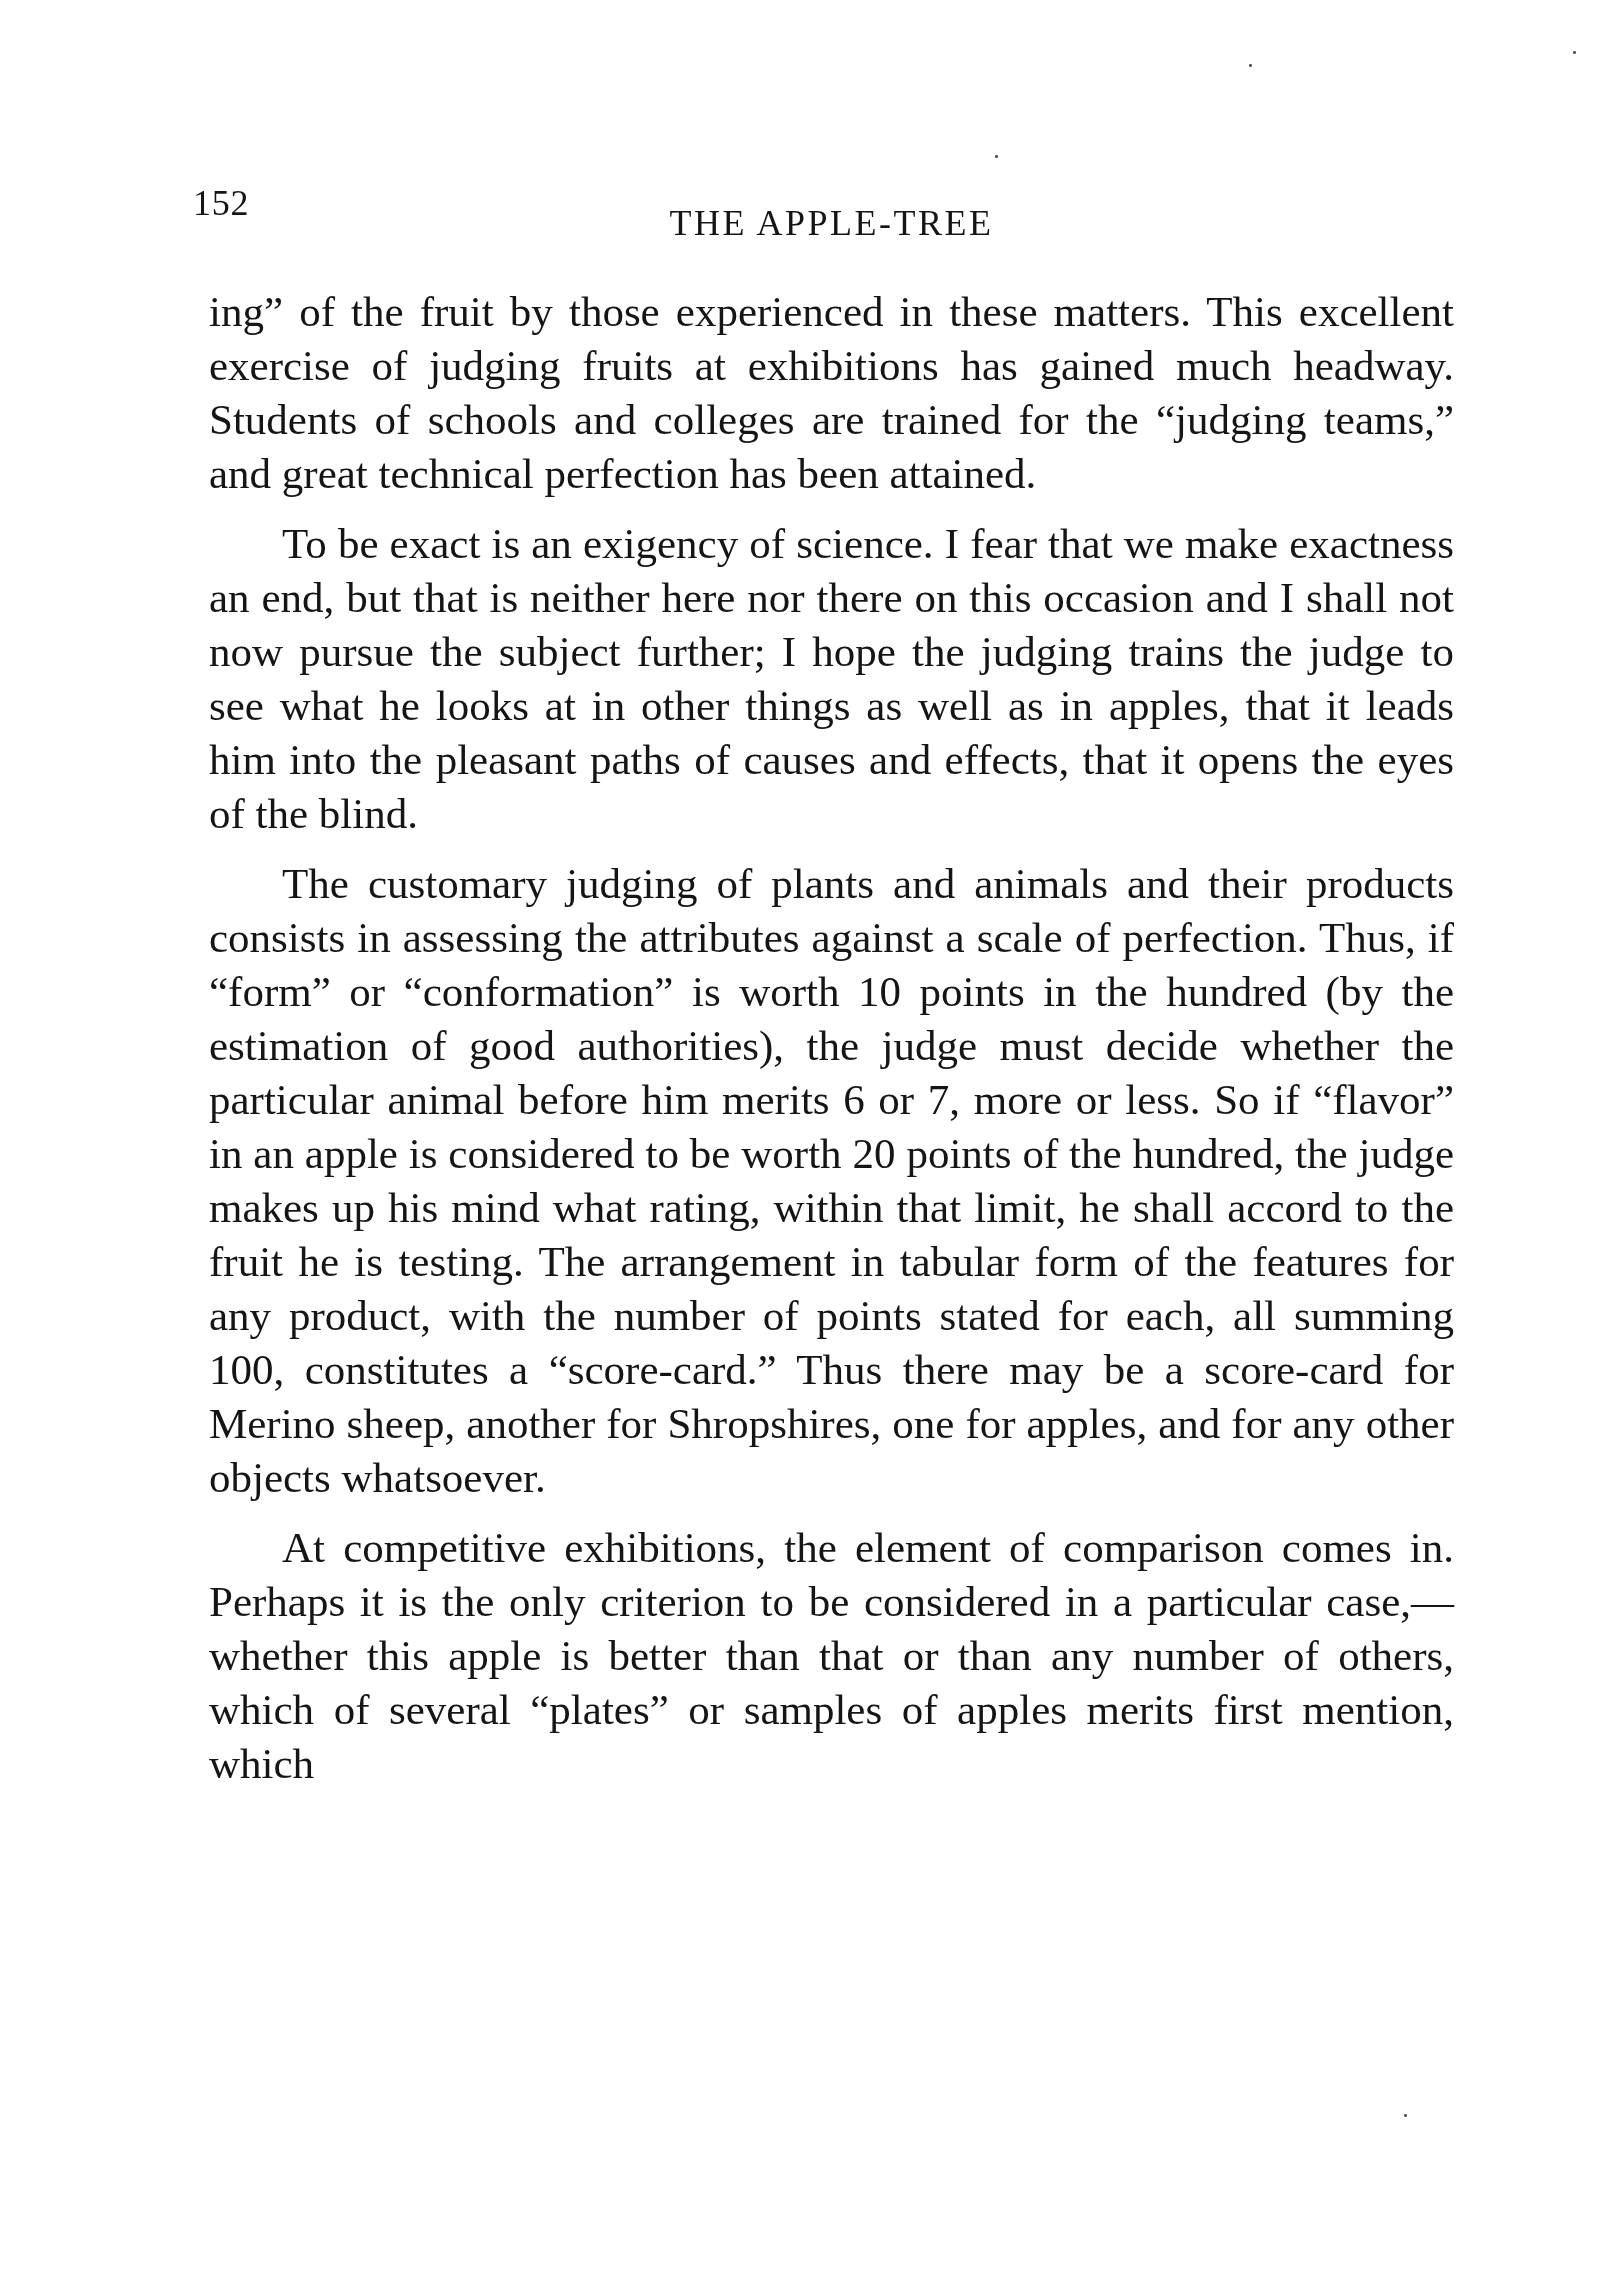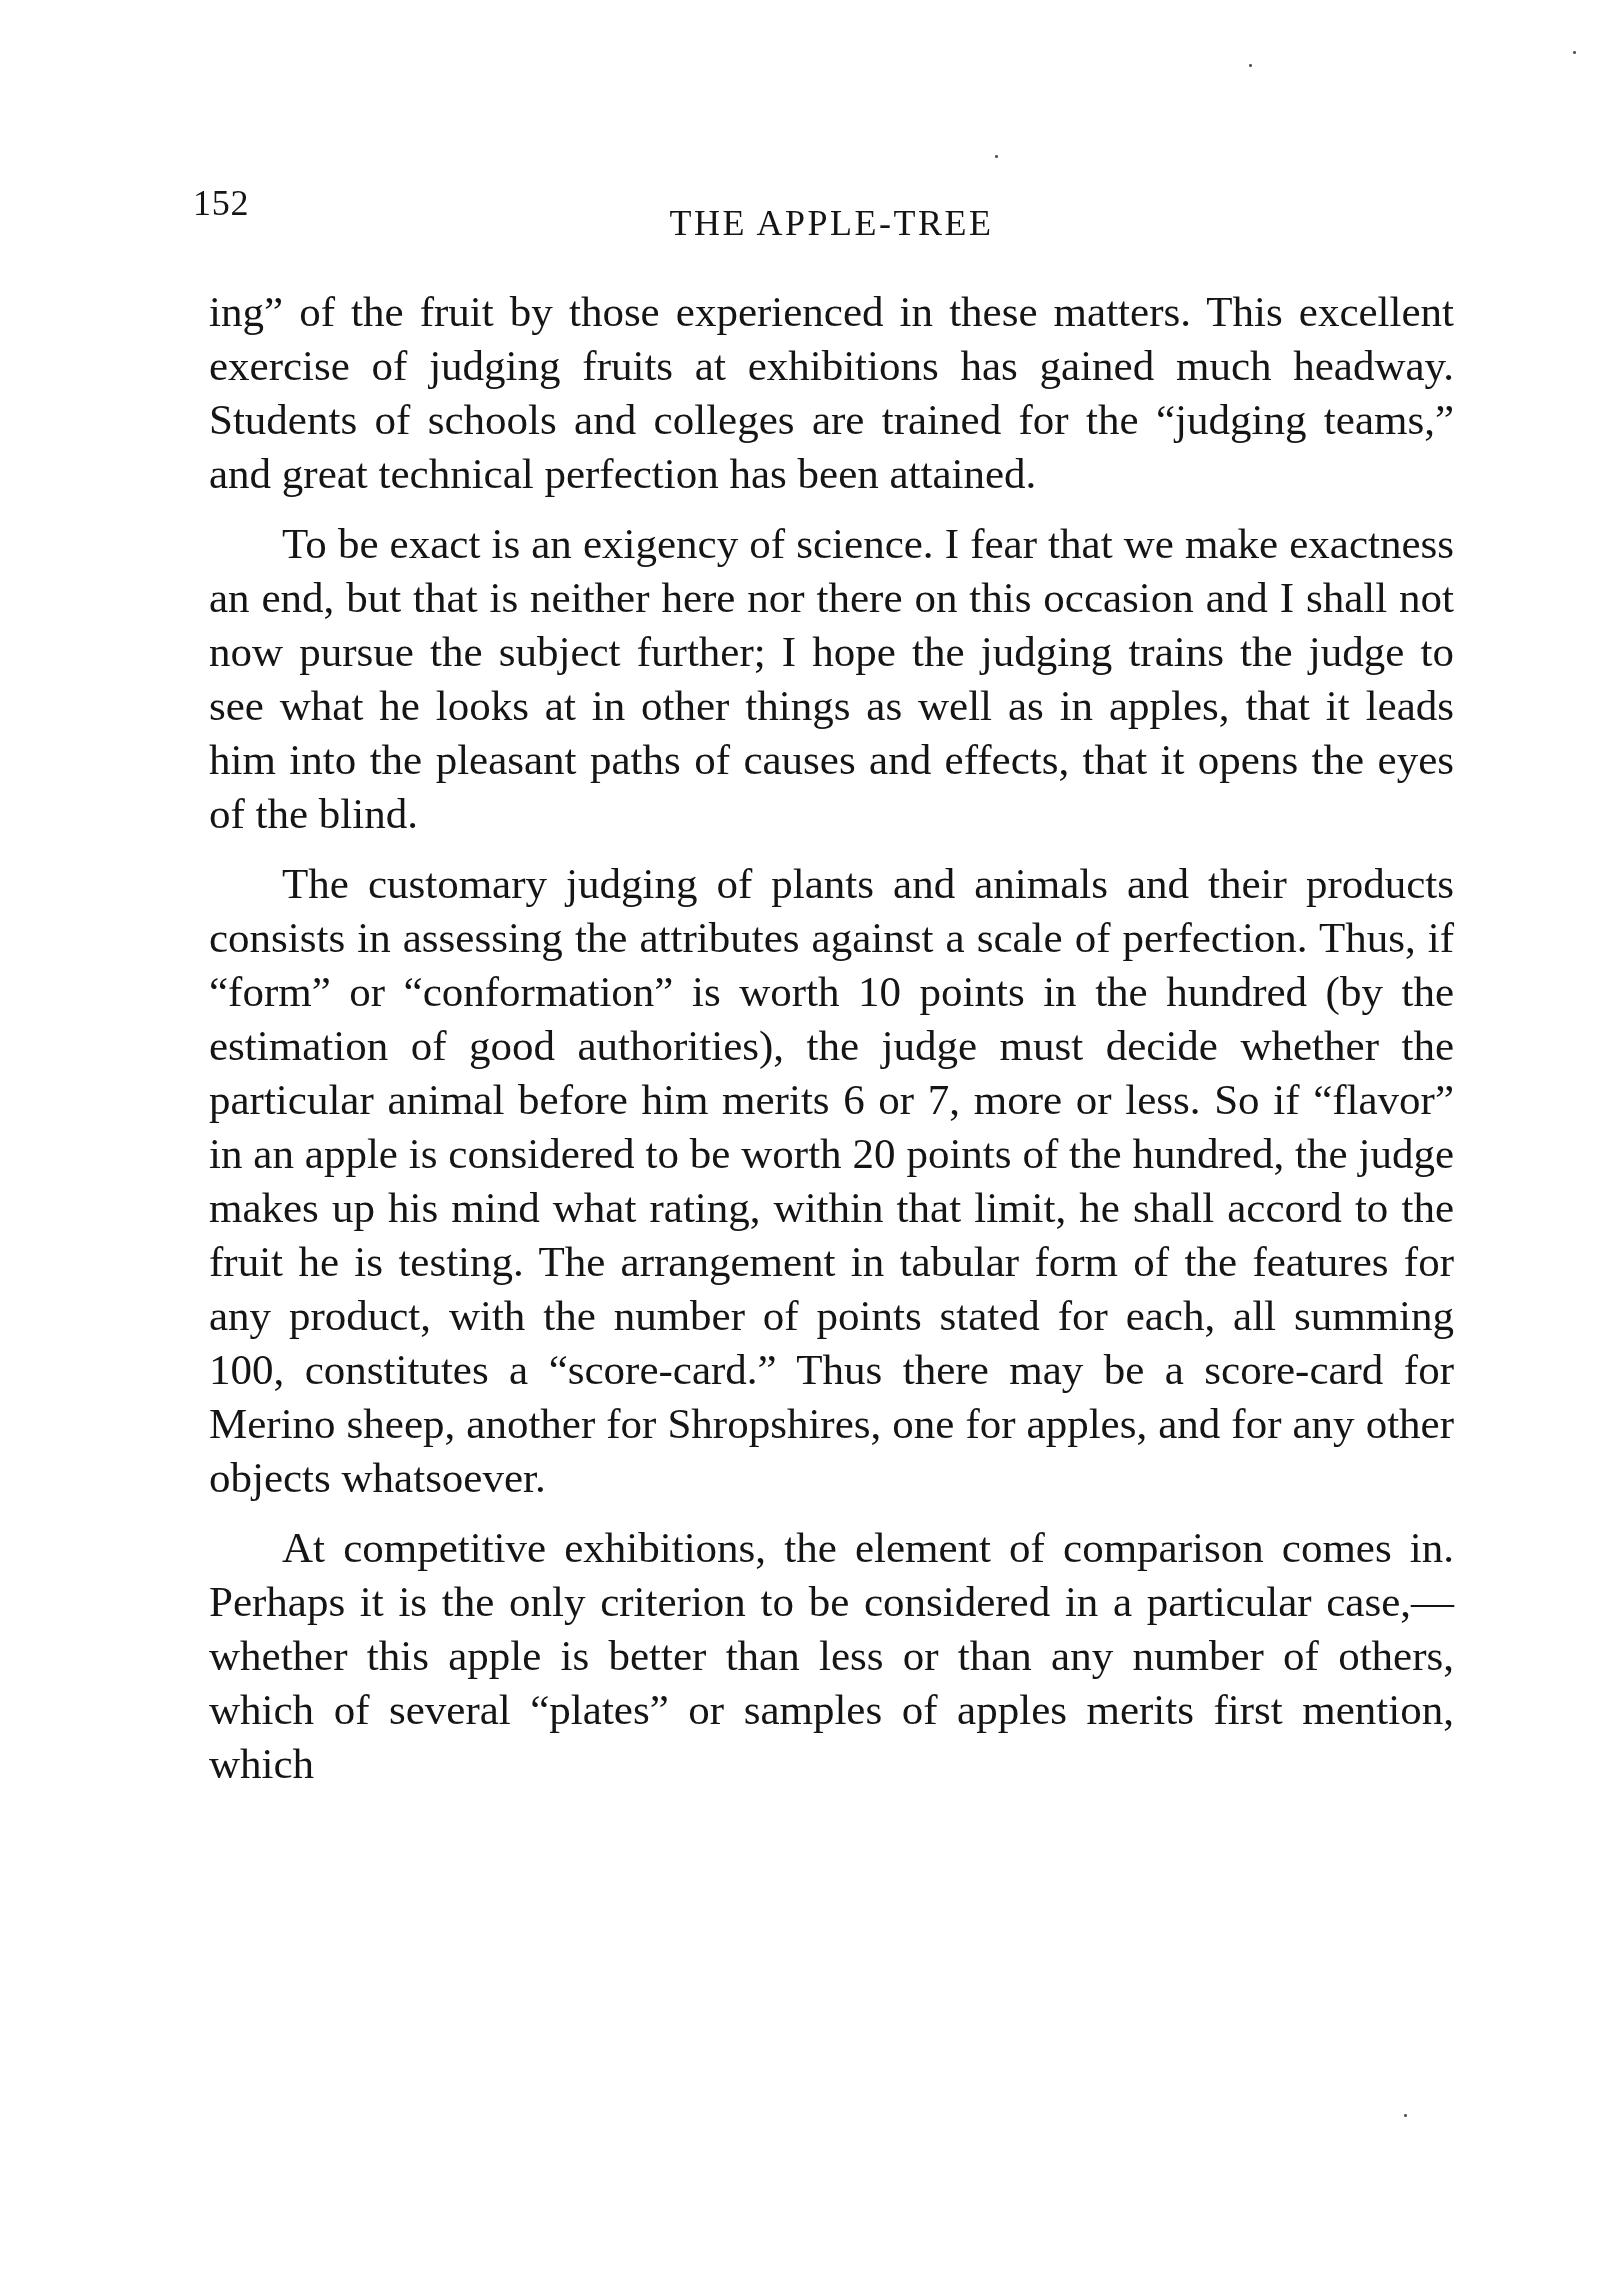--- a/index.html
+++ b/index.html
@@ -72,21 +72,21 @@
 <div class="page">
   <div class="running-head">
     <span class="page-number">152</span>
     <span class="running-title">THE APPLE-TREE</span>
   </div>
 
   <div class="body-text">
     <p class="para">ing” of the fruit by those experienced in these matters. This excellent exercise of judging fruits at exhibitions has gained much headway.  Students of schools and colleges are trained for the “judging teams,” and great technical perfection has been attained.</p>
     <p class="para indent">To be exact is an exigency of science.  I fear that we make exactness an end, but that is neither here nor there on this occasion and I shall not now pursue the subject further; I hope the judging trains the judge to see what he looks at in other things as well as in apples, that it leads him into the pleasant paths of causes and effects, that it opens the eyes of the blind.</p>
     <p class="para indent">The customary judging of plants and animals and their products consists in assessing the attributes against a scale of perfection.  Thus, if “form” or “conformation” is worth 10 points in the hundred (by the estimation of good authorities), the judge must decide whether the particular animal before him merits 6 or 7, more or less. So if “flavor” in an apple is considered to be worth 20 points of the hundred, the judge makes up his mind what rating, within that limit, he shall accord to the fruit he is testing.  The arrangement in tabular form of the features for any product, with the number of points stated for each, all summing 100, constitutes a “score-card.” Thus there may be a score-card for Merino sheep, another for Shropshires, one for apples, and for any other objects whatsoever.</p>
-    <p class="para indent last-line-open">At competitive exhibitions, the element of comparison comes in.  Perhaps it is the only criterion to be considered in a particular case,—whether this apple is better than less or than any number of others, which of several “plates” or samples of apples merits first mention, which</p>
+    <p class="para indent last-line-open">At competitive exhibitions, the element of comparison comes in.  Perhaps it is the only criterion to be considered in a particular case,—whether this apple is better than that or than any number of others, which of several “plates” or samples of apples merits first mention, which</p>
   </div>
 </div>
 
 <span class="speck" style="left:1249px;top:64px;"></span>
 <span class="speck" style="left:1573px;top:51px;"></span>
 <span class="speck" style="left:995px;top:155px;"></span>
 <span class="speck" style="left:1404px;top:2114px;"></span>
 
 
 </body></html>

